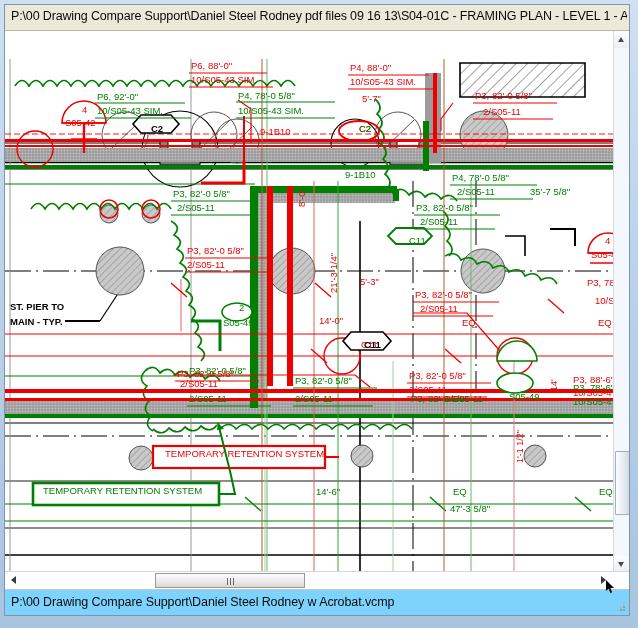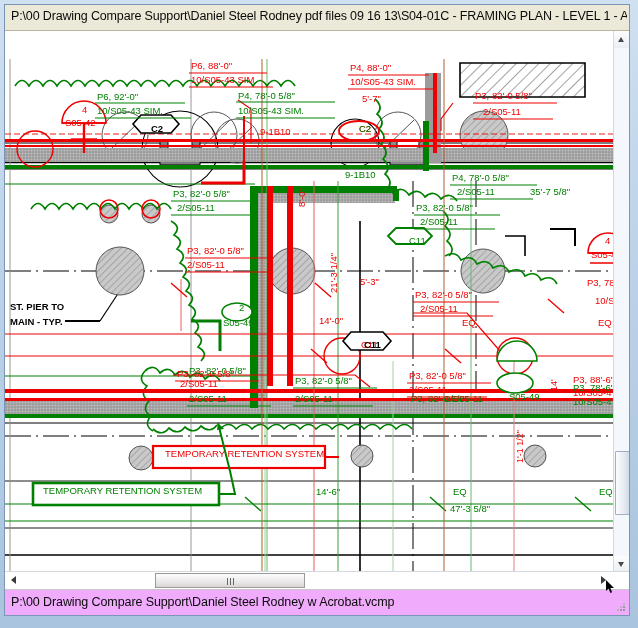--- a/index.html
+++ b/index.html
@@ -91,21 +91,21 @@
     border:1px solid #9a9a9a;box-sizing:border-box;
   }
   #hscroll-thumb:after{
     content:"";position:absolute;left:71px;top:4px;width:8px;height:7px;
     background:repeating-linear-gradient(90deg,#666 0 1px,transparent 1px 3px);
   }
 
   
   #statusbar{
     position:absolute;left:0;bottom:0;width:624px;height:26px;
-    background:#f0abfc;border-top:1px solid #c8c8c8;box-sizing:border-box;
+    background:#7dd3fc;border-top:1px solid #c8c8c8;box-sizing:border-box;
   }
   #statusbar-text{
     position:absolute;left:6px;top:5px;font-size:12.5px;color:#0a0a0a;
     white-space:nowrap;letter-spacing:-0.1px;
   }
   #resize-grip{
     position:absolute;right:3px;bottom:3px;width:10px;height:10px;
     background:
       radial-gradient(circle 1px at 8px 8px,#9a9a9a 100%,transparent 0),
       radial-gradient(circle 1px at 5px 8px,#9a9a9a 100%,transparent 0),

